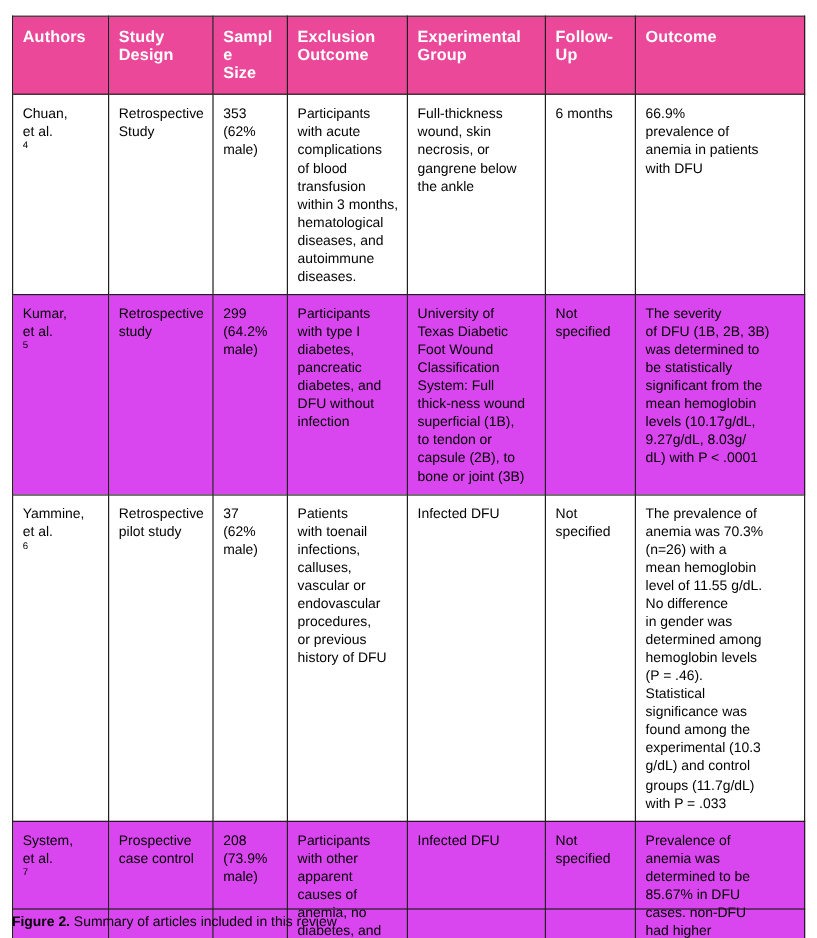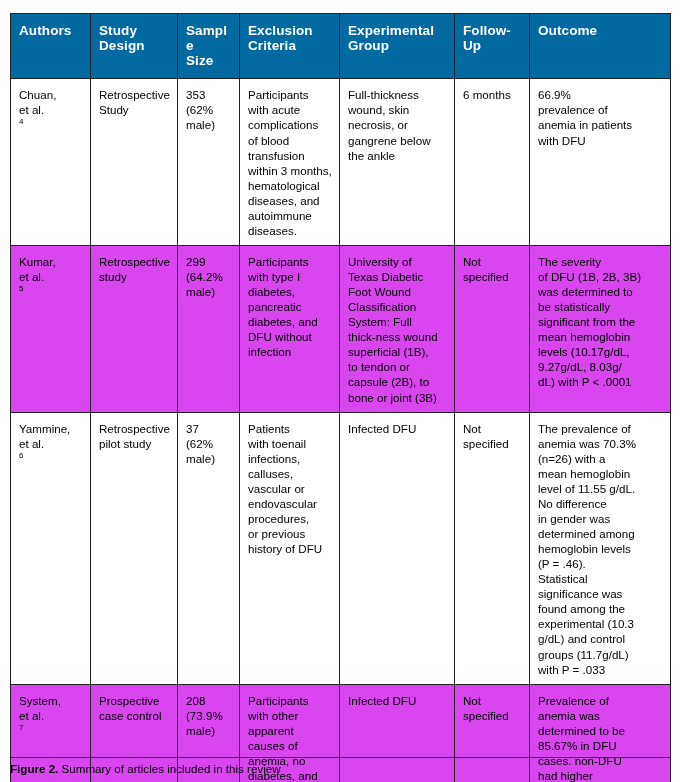--- a/index.html
+++ b/index.html
@@ -32,21 +32,21 @@
     table-layout: fixed;
     border: 1px solid #231f20;
   }
   table.summary th,
   table.summary td {
     border: 1px solid #231f20;
     vertical-align: top;
     text-align: left;
   }
   thead th {
-    background: #0369a1;
+    background: #ec4899;
     color: #ffffff;
     font-size: 13.5px;
     font-weight: bold;
     line-height: 1.12;
     padding: 9px 7px 10px 8px;
     letter-spacing: 0.1px;
   }
   tbody td {
     font-size: 11.6px;
     line-height: 1.30;
@@ -120,21 +120,21 @@
           <th>
               <span class="cell-text">Study
 Design</span>
             </th>
           <th>
               <span class="cell-text">Sample
 Size</span>
             </th>
           <th>
               <span class="cell-text">Exclusion
-Criteria</span>
+Outcome</span>
             </th>
           <th>
               <span class="cell-text">Experimental
 Group</span>
             </th>
           <th>
               <span class="cell-text">Follow-Up</span>
             </th>
           <th>
               <span class="cell-text">Outcome</span>

